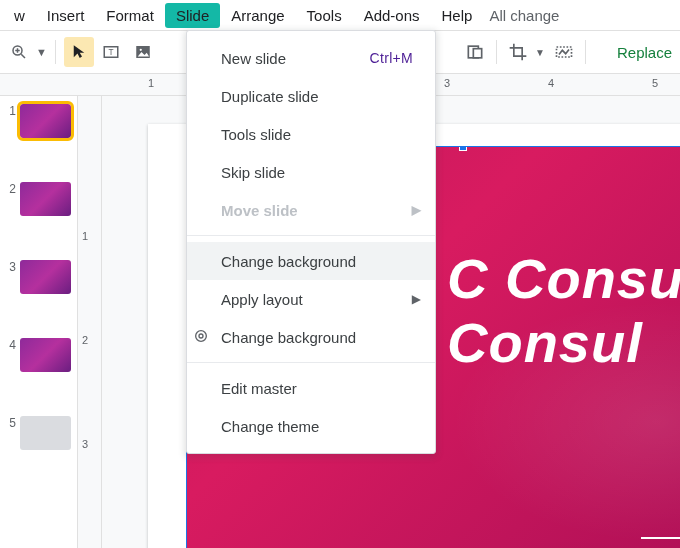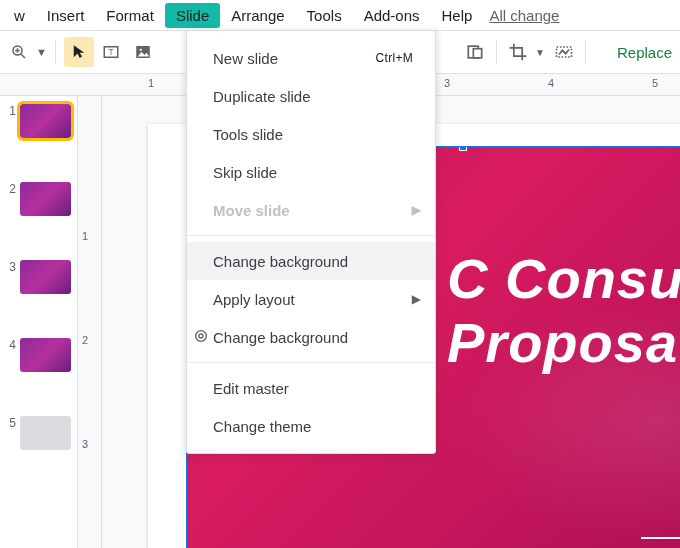--- a/index.html
+++ b/index.html
@@ -2,21 +2,21 @@
 <html><head>
 <meta charset="utf-8">
 <style>
   * { box-sizing: border-box; margin: 0; padding: 0; font-family: Arial, "Helvetica Neue", sans-serif; }
   body { width: 680px; height: 548px; background: #fff; overflow: hidden; position: relative; }
 
   
   .menubar { display: flex; align-items: center; height: 30px; padding: 0 2px 0 14px; font-size: 15px; color: #202124; }
   .menubar .item { padding: 4px 11px; border-radius: 3px; cursor: default; }
   .menubar .item.active { background: #14b8a6; }
-  .menubar .changes { margin-left: 6px; color: #5f6368; text-decoration: underline; font-size: 15px; }
+  .menubar .changes { margin-left: 6px; color: #5f6368; font-size: 15px; }
 
   
   .toolbar { display: flex; align-items: center; height: 44px; border-top: 1px solid #e0e0e0; border-bottom: 1px solid #e0e0e0; padding: 0 10px; gap: 2px; position: relative; }
   .tbtn { width: 30px; height: 30px; display: flex; align-items: center; justify-content: center; border-radius: 3px; color: #5f6368; }
   .tbtn.active { background: #fce8b2; }
   .tbtn svg { display:block; }
   .sep { width: 1px; height: 24px; background: #e0e0e0; margin: 0 6px; }
   .zoom { display:flex; align-items:center; gap:2px; color:#5f6368; }
   .zoom .drop { font-size:11px; margin-left:6px; }
   .replace { position:absolute; right:8px; font-size:15px; color:#15803d; }
@@ -69,23 +69,23 @@
   .deco-line { position:absolute; right:20px; bottom:66px; width:78px; height:2px; background:#fff; }
   .deco-line::after { content:"✕"; position:absolute; right:-12px; top:-11px; color:#fff; font-size:14px; }
 
   
   .menu {
     position:absolute; left:186px; top:30px; width:250px;
     background:#fff; border:1px solid #dadce0; border-radius:3px;
     box-shadow: 0 2px 6px 2px rgba(60,64,67,.15);
     padding: 8px 0; z-index:50;
   }
-  .mrow { display:flex; align-items:center; height:38px; padding:0 22px 0 26px; font-size:15px; color:#3c4043; position:relative; }
+  .mrow { display:flex; align-items:center; height:38px; padding:0 22px 0 34px; font-size:15px; color:#3c4043; position:relative; }
   .mrow.hover { background:#f1f3f4; }
-  .mrow .shortcut { margin-left:auto; color:#0f172a; font-size:12px; letter-spacing:.3px;}
+  .mrow .shortcut { margin-left:auto; color:#4c1d95; font-size:14px; letter-spacing:.3px;}
   .mrow.disabled { color:#bdc1c6;font-weight:bold; }
   .mrow .submenu-arrow { position:absolute; right:14px; color:#5f6368; font-size:12px;}
   .mrow.disabled .submenu-arrow { color:#bdc1c6; }
   .msep { height:1px; background:#e8eaed; margin:6px 0; }
   .mrow .lead-icon { position:absolute; left:6px; color:#5f6368; }
 </style>
 </head>
 <body>
 
 <div class="menubar">
@@ -191,21 +191,21 @@
       <span class="num" style="top:140px">1</span>
       <span class="num" style="top:244px">2</span>
       <span class="num" style="top:348px">3</span>
     </div>
     <div class="slide-shadow"></div>
     <div class="sel-frame">
 
       <div class="handle tm"></div>
       <div class="title-text">
         <span>C Consul</span><br>
-        <span>Proposa</span>
+        <span>Consul</span>
       </div>
       <div class="deco-line"></div>
     </div>
   </div>
 </div>
 
 <div class="menu">
   <div class="mrow">
     <span>New slide</span>
     <span class="shortcut">Ctrl+M</span>

